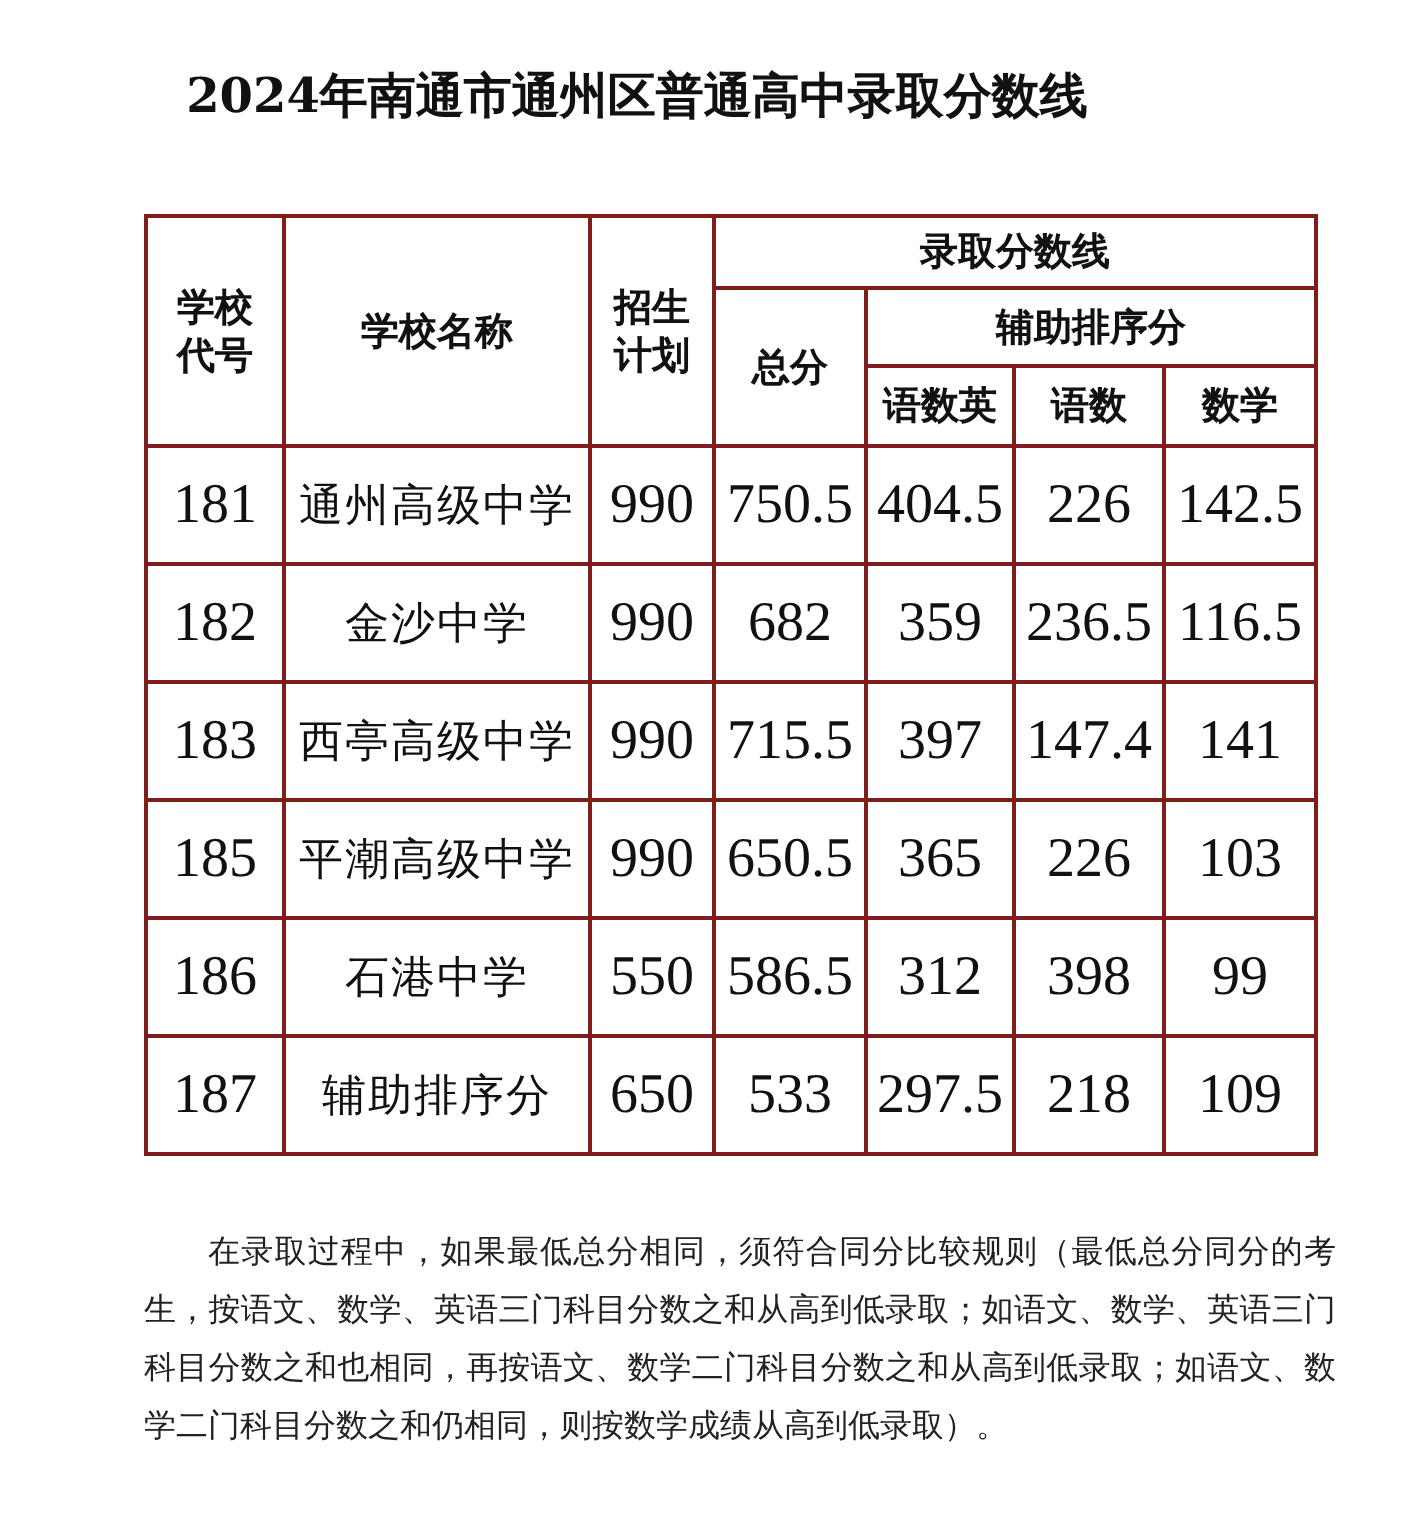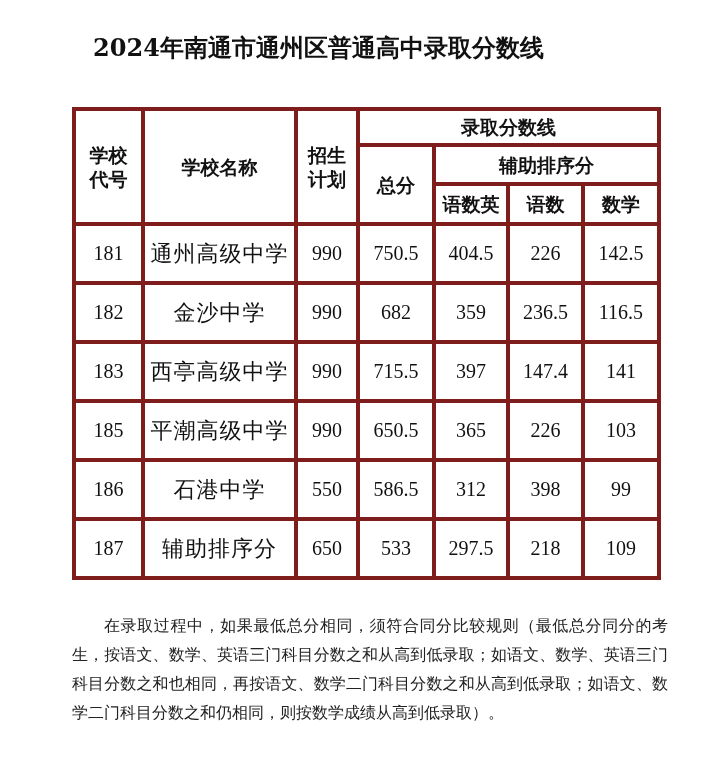--- a/index.html
+++ b/index.html
@@ -7,24 +7,24 @@
   .title {
     position: absolute; left: 0; top: 32px; width: 637px; text-align: center;
     font-family: "DejaVu Serif", serif; font-weight: bold; font-size: 24px; letter-spacing: 0px;
   }
   table.scores {
     position: absolute; left: 72px; top: 107px;
     border-collapse: collapse; table-layout: fixed;
     width: 585px;
   }
   table.scores td, table.scores th {
-    border: 4px solid #7f1d1d; padding: 0; text-align: center; vertical-align: middle;
+    border: 2px solid #7f1d1d; padding: 0; text-align: center; vertical-align: middle;
   }
   th { font-family: "DejaVu Sans", sans-serif; font-weight: bold; font-size: 19px; line-height: 24px; }
-  td { font-family: "Liberation Serif", serif; font-size: 20px; font-weight: normal; }
+  td { font-family: "Liberation Serif", serif; font-size: 28px; font-weight: normal; }
   td.name { font-family: Liberation Serif, serif; font-size: 22px; letter-spacing: 1px; }
   tr.h1 { height: 36px; }
   tr.h2 { height: 39px; }
   tr.h3 { height: 40px; }
   tr.row { height: 59px; }
   .note {
     position: absolute; left: 72px; top: 595px; width: 596px;
     font-family: "DejaVu Serif", serif; font-size: 16px; line-height: 29px; text-indent: 32px;
     text-align: justify; color: #222;
   }

